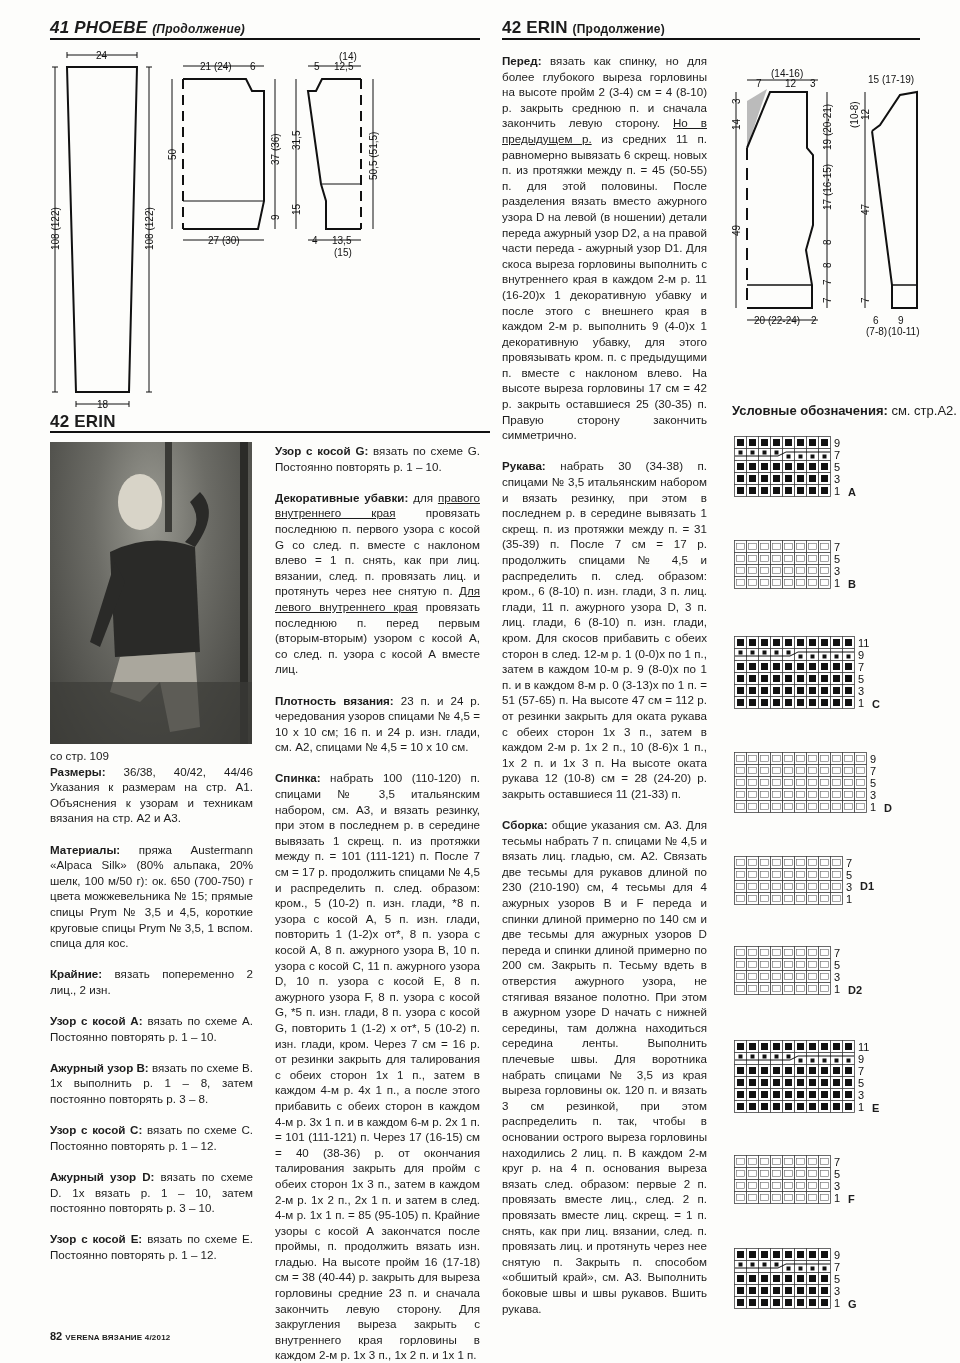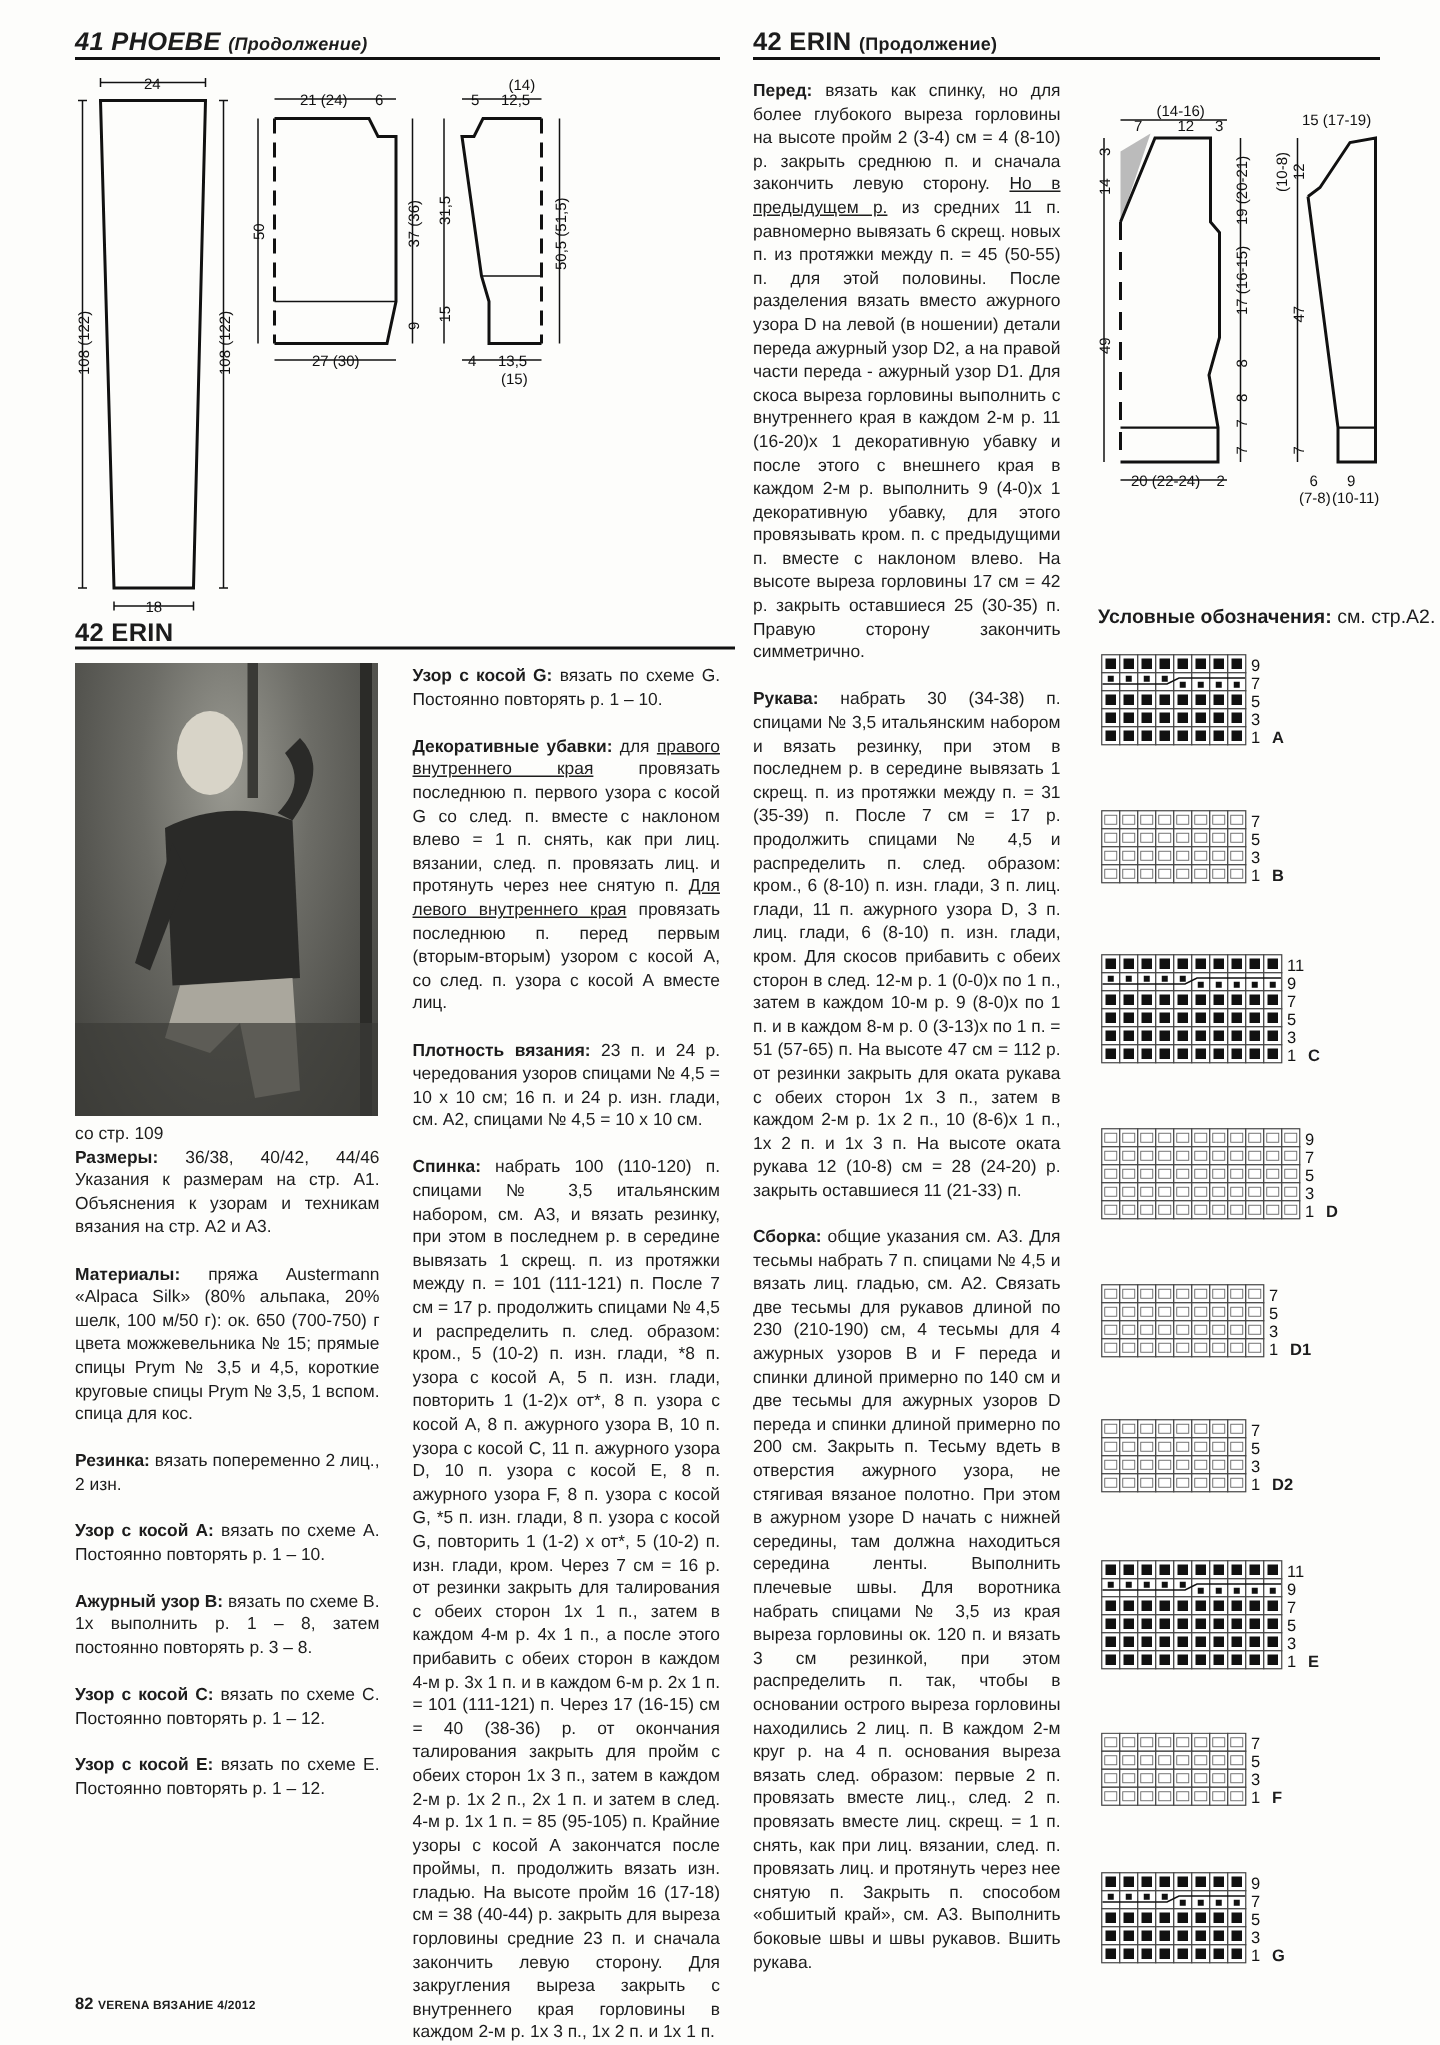--- a/index.html
+++ b/index.html
@@ -143,24 +143,25 @@
     <path d="M65 120 L40 200 L50 205 L75 140 Z" fill="#2a2a28"></path>
     <path d="M70 215 L145 210 L150 285 L120 290 L110 240 L90 260 L60 250 Z" fill="#aaa79d"></path>
     <rect x="0" y="240" width="202" height="62" fill="#3c3c38" opacity="0.7"></rect>
   </svg>
 </div>
 
 <div class="col" style="left:50px;top:748px;width:203px;">
   <div>со стр. 109</div>
   <p><b>Размеры:</b><span> 36/38, 40/42, 44/46 Указания к размерам на стр. А1. Объяснения к узорам и техникам вязания на стр. А2 и А3.</span></p>
   <p><b>Материалы:</b><span> пряжа Austermann «Alpaca Silk» (80% альпака, 20% шелк, 100 м/50 г): ок. 650 (700-750) г цвета можжевельника № 15; прямые спицы Prym № 3,5 и 4,5, короткие круговые спицы Prym № 3,5, 1 вспом. спица для кос.</span></p>
-  <p><b>Резинка:</b><span> вязать попеременно 2 лиц., 2 изн.</span></p>
+  <p><b>Крайние:</b><span> вязать попеременно 2 лиц., 2 изн.</span></p>
   <p><b>Узор с косой А:</b><span> вязать по схеме А. Постоянно повторять р. 1 – 10.</span></p>
   <p><b>Ажурный узор В:</b><span> вязать по схеме В. 1х выполнить р. 1 – 8, затем постоянно повторять р. 3 – 8.</span></p>
   <p><b>Узор с косой С:</b><span> вязать по схеме С. Постоянно повторять р. 1 – 12.</span></p>
+  <p><b>Ажурный узор D:</b><span> вязать по схеме D. 1х вязать р. 1 – 10, затем постоянно повторять р. 3 – 10.</span></p>
   <p><b>Узор с косой Е:</b><span> вязать по схеме Е. Постоянно повторять р. 1 – 12.</span></p>
 </div>
 
 <div class="col" style="left:275px;top:443px;width:205px;">
   <p><b>Узор с косой G:</b><span> вязать по схеме G. Постоянно повторять р. 1 – 10.</span></p>
   <p><b>Декоративные убавки:</b><span> для </span><u>правого внутреннего края</u><span> провязать последнюю п. первого узора с косой G со след. п. вместе с наклоном влево = 1 п. снять, как при лиц. вязании, след. п. провязать лиц. и протянуть через нее снятую п. </span><u>Для левого внутреннего края</u><span> провязать последнюю п. перед первым (вторым-вторым) узором с косой А, со след. п. узора с косой А вместе лиц.</span></p>
   <p><b>Плотность вязания:</b><span> 23 п. и 24 р. чередования узоров спицами № 4,5 = 10 х 10 см; 16 п. и 24 р. изн. глади, см. А2, спицами № 4,5 = 10 х 10 см.</span></p>
   <p><b>Спинка:</b><span> набрать 100 (110-120) п. спицами № 3,5 итальянским набором, см. А3, и вязать резинку, при этом в последнем р. в середине вывязать 1 скрещ. п. из протяжки между п. = 101 (111-121) п. После 7 см = 17 р. продолжить спицами № 4,5 и распределить п. след. образом: кром., 5 (10-2) п. изн. глади, *8 п. узора с косой А, 5 п. изн. глади, повторить 1 (1-2)х от*, 8 п. узора с косой А, 8 п. ажурного узора В, 10 п. узора с косой С, 11 п. ажурного узора D, 10 п. узора с косой Е, 8 п. ажурного узора F, 8 п. узора с косой G, *5 п. изн. глади, 8 п. узора с косой G, повторить 1 (1-2) х от*, 5 (10-2) п. изн. глади, кром. Через 7 см = 16 р. от резинки закрыть для талирования с обеих сторон 1х 1 п., затем в каждом 4-м р. 4х 1 п., а после этого прибавить с обеих сторон в каждом 4-м р. 3х 1 п. и в каждом 6-м р. 2х 1 п. = 101 (111-121) п. Через 17 (16-15) см = 40 (38-36) р. от окончания талирования закрыть для пройм с обеих сторон 1х 3 п., затем в каждом 2-м р. 1х 2 п., 2х 1 п. и затем в след. 4-м р. 1х 1 п. = 85 (95-105) п. Крайние узоры с косой А закончатся после проймы, п. продолжить вязать изн. гладью. На высоте пройм 16 (17-18) см = 38 (40-44) р. закрыть для выреза горловины средние 23 п. и сначала закончить левую сторону. Для закругления выреза закрыть с внутреннего края горловины в каждом 2-м р. 1х 3 п., 1х 2 п. и 1х 1 п.</span></p>
 </div>
 
@@ -647,21 +648,21 @@
         <rect x="50.5" y="39.5" width="8" height="6" fill="none" stroke="#666" stroke-width="0.6"></rect>
         <rect x="60.5" y="36.5" width="12" height="12" fill="#fff" stroke="#444" stroke-width="0.8"></rect>
         <rect x="62.5" y="39.5" width="8" height="6" fill="none" stroke="#666" stroke-width="0.6"></rect>
         <rect x="72.5" y="36.5" width="12" height="12" fill="#fff" stroke="#444" stroke-width="0.8"></rect>
         <rect x="74.5" y="39.5" width="8" height="6" fill="none" stroke="#666" stroke-width="0.6"></rect>
         <rect x="84.5" y="36.5" width="12" height="12" fill="#fff" stroke="#444" stroke-width="0.8"></rect>
         <rect x="86.5" y="39.5" width="8" height="6" fill="none" stroke="#666" stroke-width="0.6"></rect>
         <rect x="96.5" y="36.5" width="12" height="12" fill="#fff" stroke="#444" stroke-width="0.8"></rect>
         <rect x="98.5" y="39.5" width="8" height="6" fill="none" stroke="#666" stroke-width="0.6"></rect>
         <text x="112" y="47" font-size="11">1</text>
-      </svg><div class="chart-label" style="left: 126px; top: 38px;">D1</div></div>
+      </svg><div class="chart-label" style="left: 126px; top: 24px;">D1</div></div>
     <div class="chart" style="left: 734px; top: 946px;"><svg width="136" height="52">
         <rect x="0.5" y="0.5" width="12" height="12" fill="#fff" stroke="#444" stroke-width="0.8"></rect>
         <rect x="2.5" y="3.5" width="8" height="6" fill="none" stroke="#666" stroke-width="0.6"></rect>
         <rect x="12.5" y="0.5" width="12" height="12" fill="#fff" stroke="#444" stroke-width="0.8"></rect>
         <rect x="14.5" y="3.5" width="8" height="6" fill="none" stroke="#666" stroke-width="0.6"></rect>
         <rect x="24.5" y="0.5" width="12" height="12" fill="#fff" stroke="#444" stroke-width="0.8"></rect>
         <rect x="26.5" y="3.5" width="8" height="6" fill="none" stroke="#666" stroke-width="0.6"></rect>
         <rect x="36.5" y="0.5" width="12" height="12" fill="#fff" stroke="#444" stroke-width="0.8"></rect>
         <rect x="38.5" y="3.5" width="8" height="6" fill="none" stroke="#666" stroke-width="0.6"></rect>
         <rect x="48.5" y="0.5" width="12" height="12" fill="#fff" stroke="#444" stroke-width="0.8"></rect>

